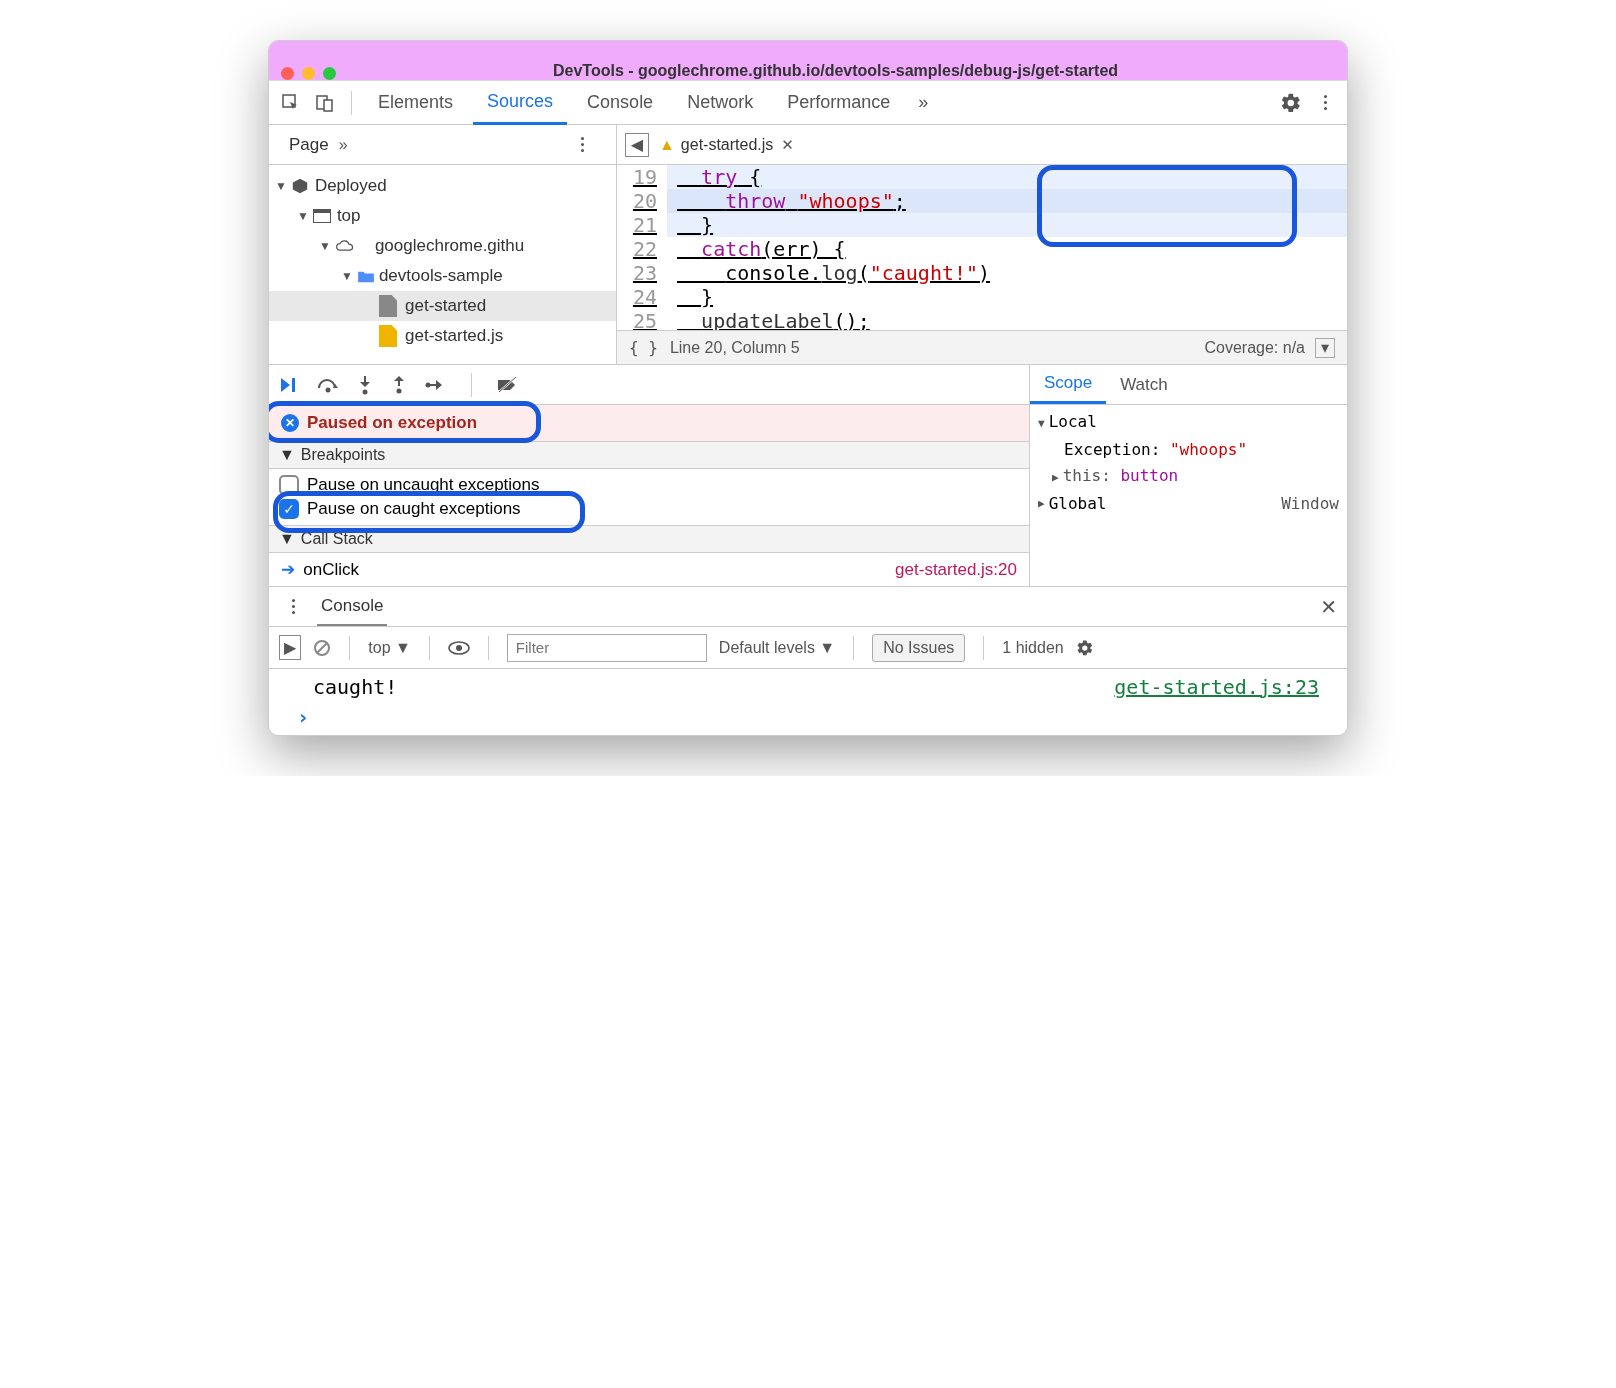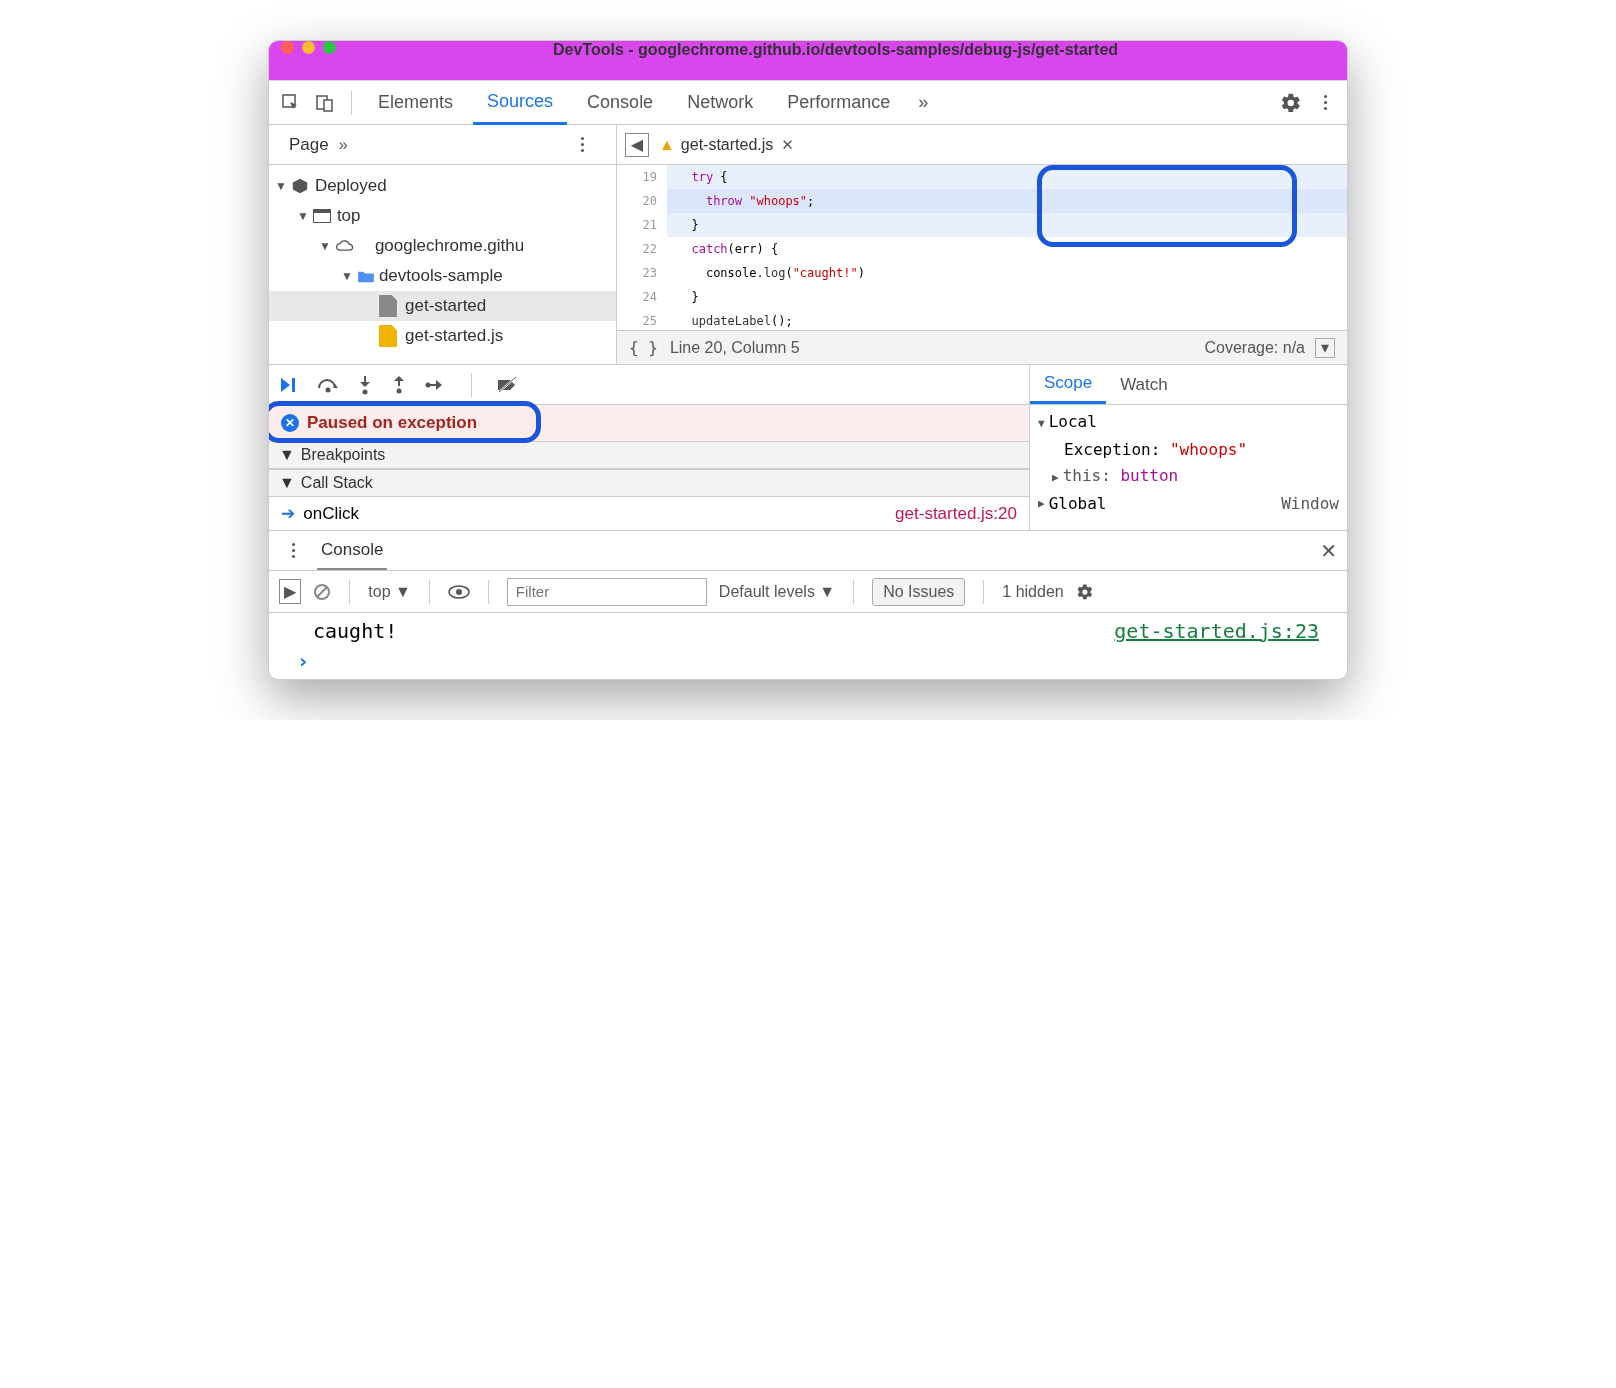--- a/index.html
+++ b/index.html
@@ -13,24 +13,24 @@
 }
 .window {
   width: 1080px;
   background: #fff;
   border-radius: 10px;
   box-shadow: 0 18px 50px rgba(0,0,0,0.35);
   overflow: hidden;
   border: 1px solid #ccc;
 }
 .titlebar {
-  background: #d946ef;
+  background: #f0abfc;
   height: 40px;
   display: flex;
-  align-items: flex-start;
+  align-items: flex-end;
   padding: 0 12px;
   border-bottom: 1px solid #e0d8d8;
 }
 .traffic { display: flex; gap: 8px; }
 .traffic span { width: 13px; height: 13px; border-radius: 50%; }
 .tl-red { background: #ff5f57; }
 .tl-yellow { background: #febc2e; }
 .tl-green { background: #28c840; }
 .title { flex: 1; text-align: center; font-weight: 600; font-size: 16px; color: #333; }
 .tabbar {
@@ -63,21 +63,21 @@
 .tree {
   width:348px; border-right:1px solid #ccc; font-size:17px; color:#333; padding-top:6px;
 }
 .tree .row { height:30px; display:flex; align-items:center; }
 .tree .row.sel { background:#e8e8e8; }
 .tree .tw { margin-right:4px; font-size:12px; color:#555;}
 .tree .ico3d { margin-right:6px;}
 .tree .icofile { width:18px;height:22px;background:#888;margin-right:8px; clip-path: polygon(0 0, 70% 0, 100% 25%, 100% 100%, 0 100%);}
 .tree .icofile.y { background:#f0b400;}
 .editor { flex:1; display:flex; flex-direction:column; }
-.code { flex:1; font-family: Menlo, Consolas, monospace; font-size:12px; line-height:24px; position:relative; overflow:hidden;}
+.code { flex:1; font-family: Menlo, Consolas, monospace; font-size:20px; line-height:24px; position:relative; overflow:hidden;text-decoration:underline;}
 .codeline { display:flex; }
 .gutter { width:50px; text-align:right; color:#999; padding-right:10px; background:#fff;}
 .src { padding-left:10px; white-space:pre; flex:1;}
 .hl19 { background:#e8f0fe;}
 .hl20 { background:#dbe6fb;}
 .kw { color:#a31098;text-align:center;}
 .str { color:#c00;}
 .fn { color:#333;}
 .highlight-box {
   position:absolute; border:5px solid #1a56db; border-radius:16px;
@@ -339,20 +339,33 @@
         <div class="pause-msg">
           <span class="xic">✕</span>
           <span>Paused on exception</span>
         </div>
         <div class="highlight-box hb2"></div>
       </div>
       <div class="section-hdr">
         <span class="tw">▼</span>
         <span>Breakpoints</span>
       </div>
+      <div class="chklist">
+        <div class="chkrow">
+          <span class="chkbox"></span>
+          <span>Pause on uncaught exceptions</span>
+        </div>
+        <div class="relwrap">
+          <div class="chkrow">
+            <span class="chkbox on">✓</span>
+            <span>Pause on caught exceptions</span>
+          </div>
+          <div class="highlight-box hb3"></div>
+        </div>
+      </div>
       <div class="section-hdr">
         <span class="tw">▼</span>
         <span>Call Stack</span>
       </div>
       <div class="callstack-row">
         <span class="arr">➔</span>
         <span>onClick</span>
         <span class="cssp"></span>
         <span style="color:#be185d;">get-started.js:20</span>
       </div>

